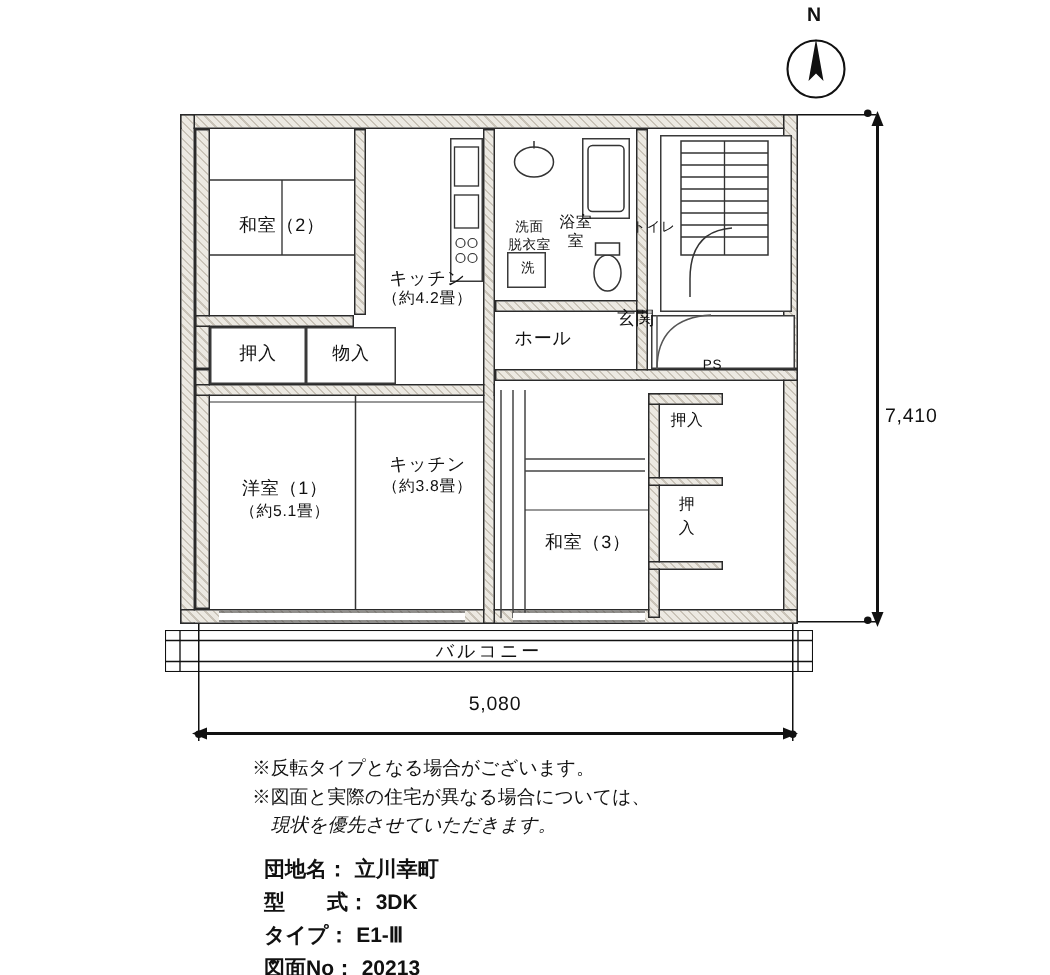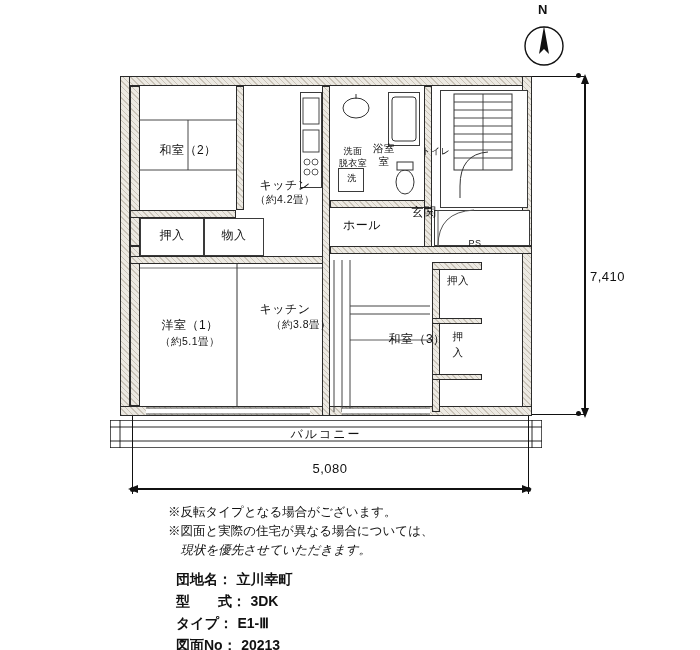--- a/index.html
+++ b/index.html
@@ -195,23 +195,23 @@
 
     <div class="lbl" style="left:332px;top:218px;width:60px;">ホール</div>
 
     <div class="lbl" style="left:144px;top:228px;width:56px;">押入</div>
     <div class="lbl" style="left:206px;top:228px;width:56px;">物入</div>
 
     <div class="lbl" style="left:148px;top:318px;width:84px;">洋室（1）</div>
     <div class="lbl small" style="left:148px;top:335px;width:84px;">（約5.1畳）</div>
 
     <div class="lbl" style="left:246px;top:302px;width:78px;">キッチン</div>
-    <div class="lbl small" style="left:262px;top:318px;width:78px;text-align:center;">（約3.8畳）</div>
-
-    <div class="lbl" style="left:352px;top:332px;width:80px;margin-left:25px;">和室（3）</div>
+    <div class="lbl small" style="left:246px;top:318px;width:78px;text-align:center;">（約3.8畳）</div>
+
+    <div class="lbl" style="left:352px;top:354px;width:80px;">和室（3）</div>
 
     <div class="lbl small" style="left:438px;top:274px;width:40px;">押入</div>
     <div class="lbl small" style="left:441px;top:330px;width:34px;">押</div>
     <div class="lbl small" style="left:441px;top:346px;width:34px;">入</div>
 
     <div class="lbl tiny" style="left:460px;top:238px;width:30px;">PS</div>
 
     <div class="lbl" style="left:270px;top:427px;width:112px;letter-spacing:2px;">バルコニー</div>
   </div>
 

